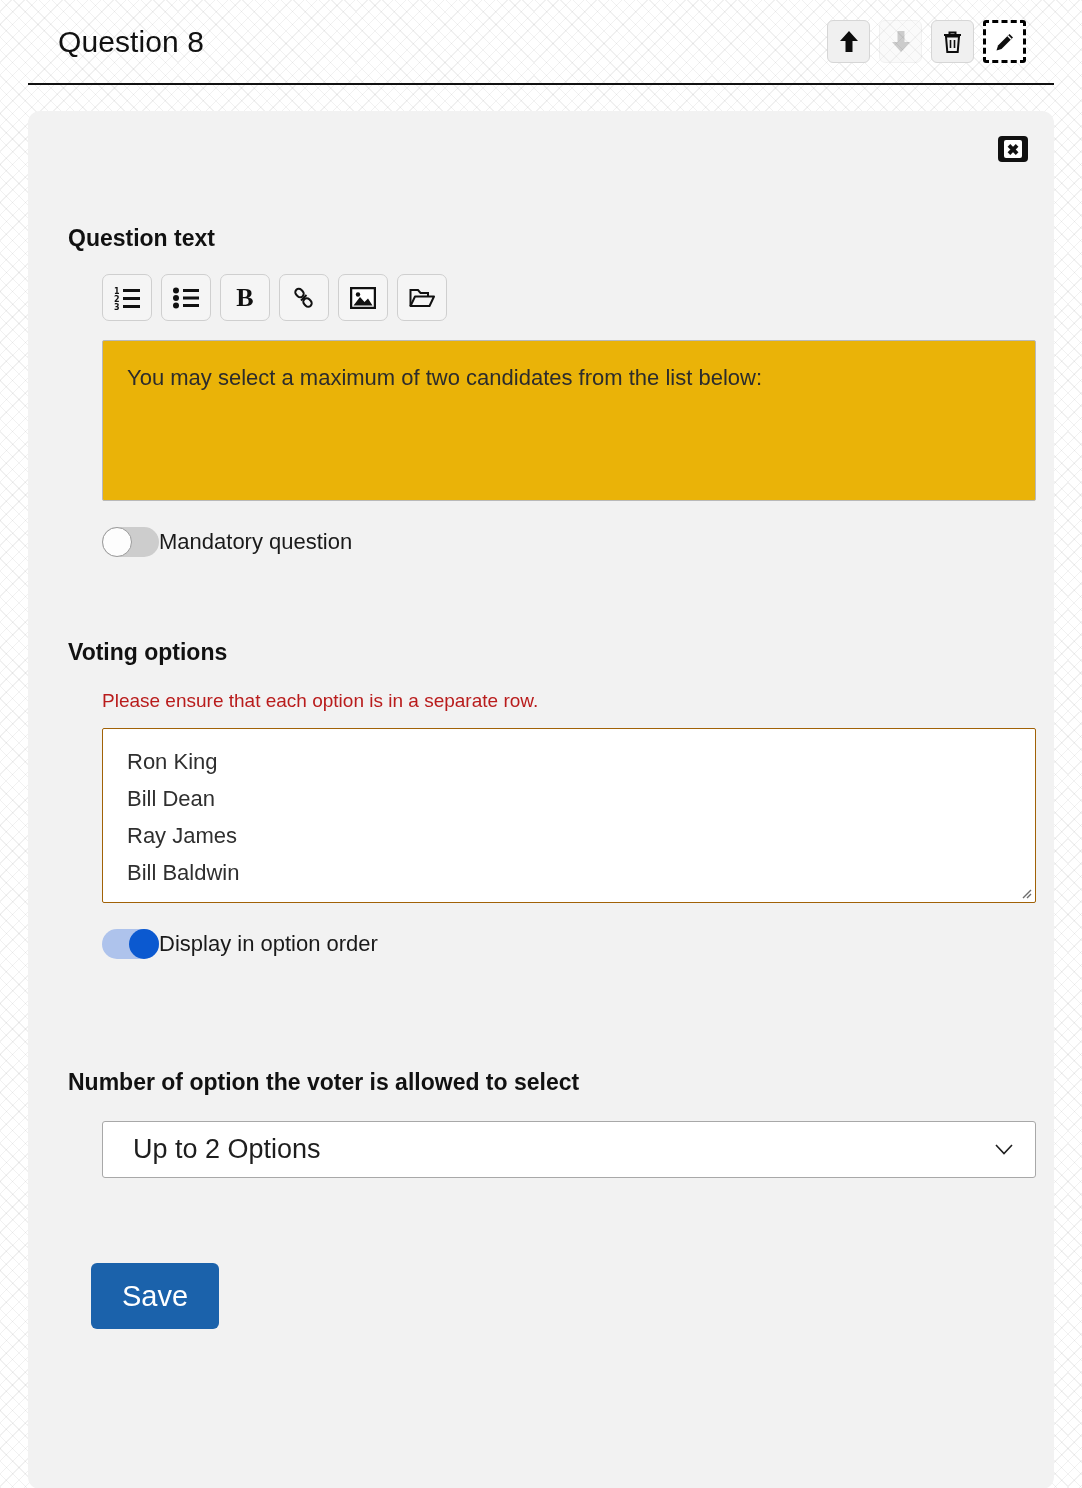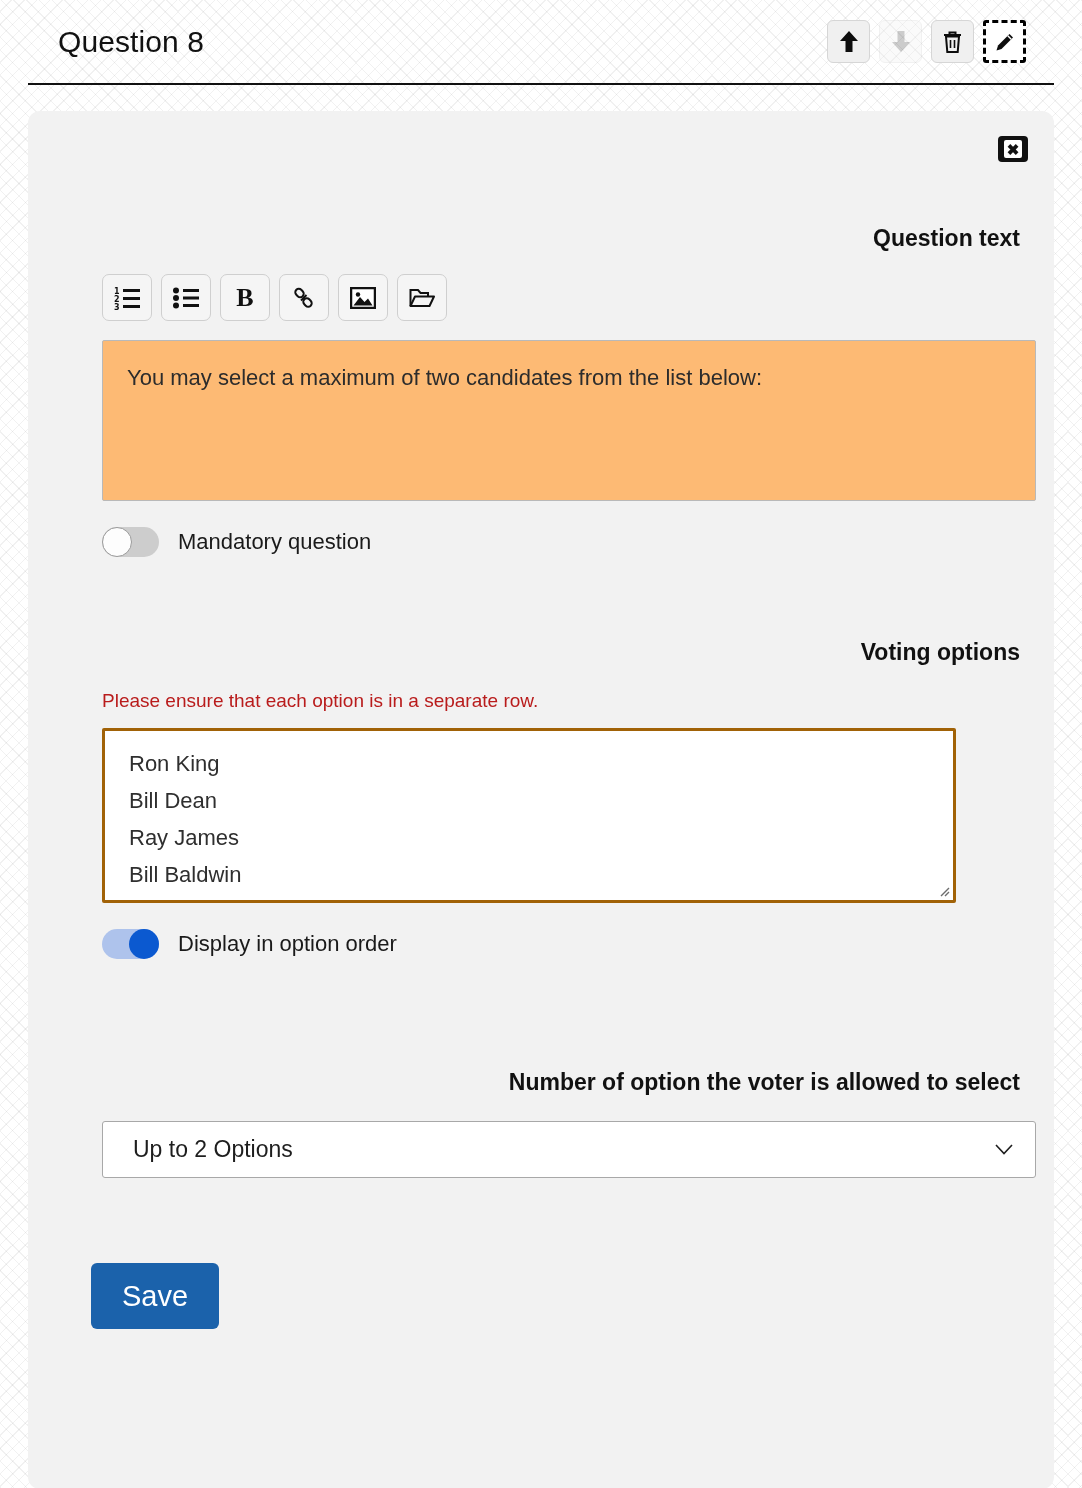--- a/index.html
+++ b/index.html
@@ -94,21 +94,20 @@
     font-size: 15px;
     line-height: 1;
     font-weight: 700;
   }
 
   .section-title {
     font-size: 23px;
     font-weight: 700;
     color: #111111;
     margin: 44px 0 0 6px;
-    text-align: right;
   }
   .section-title.first { margin-top: 92px; }
   .section-title.voting { margin-top: 82px; }
   .section-title.count { margin-top: 110px; }
 
   
   .toolbar {
     display: flex;
     gap: 9px;
     margin: 22px 0 0 40px;
@@ -131,36 +130,35 @@
     font-weight: 700;
     color: #111111;
     line-height: 1;
   }
 
   
   .editor-box {
     margin: 19px 0 0 40px;
     width: 934px;
     height: 161px;
-    background: #fdba74;
+    background: #eab308;
     border: 1px solid #b9b9b9;
     border-radius: 2px;
     padding: 22px 24px;
     font-size: 22px;
     color: #2c2c2c;
     overflow: hidden;
     line-height: 1.35;
   }
 
   
   .toggle-row {
     display: flex;
     align-items: center;
     margin: 26px 0 0 40px;
-    gap: 19px;
   }
   .switch {
     position: relative;
     width: 57px; height: 30px;
     border-radius: 15px;
     flex: none;
     cursor: pointer;
   }
   .switch.off { background: #cdcdcd; }
   .switch.on  { background: #aec3ec; }
@@ -187,24 +185,24 @@
 
   
   .helper-text {
     font-size: 19px;
     color: #b91c1c;
     margin: 24px 0 0 40px;
   }
   .options-area {
     position: relative;
     margin: 16px 0 0 40px;
-    width: 854px;
+    width: 934px;
     height: 175px;
     background: #ffffff;
-    border: 3px solid #a16207;
+    border: 1px solid #a16207;
     border-radius: 2px;
     padding: 14px 24px 0 24px;
     overflow: hidden;
   }
   .options-area .line {
     font-size: 22px;
     color: #2f2f2f;
     line-height: 37px;
     white-space: nowrap;
   }
@@ -223,21 +221,21 @@
     height: 57px;
   }
   .select-box {
     width: 100%; height: 100%;
     background: #ffffff;
     border: 1px solid #a8a8a8;
     border-radius: 3px;
     display: flex;
     align-items: center;
     padding: 0 22px 0 30px;
-    font-size: 23px;
+    font-size: 27px;
     color: #1e1e1e;
     cursor: pointer;
   }
   .select-value { flex: 1; }
   .chev {
     width: 18px; height: 11px;
     flex: none;
   }
 
   

